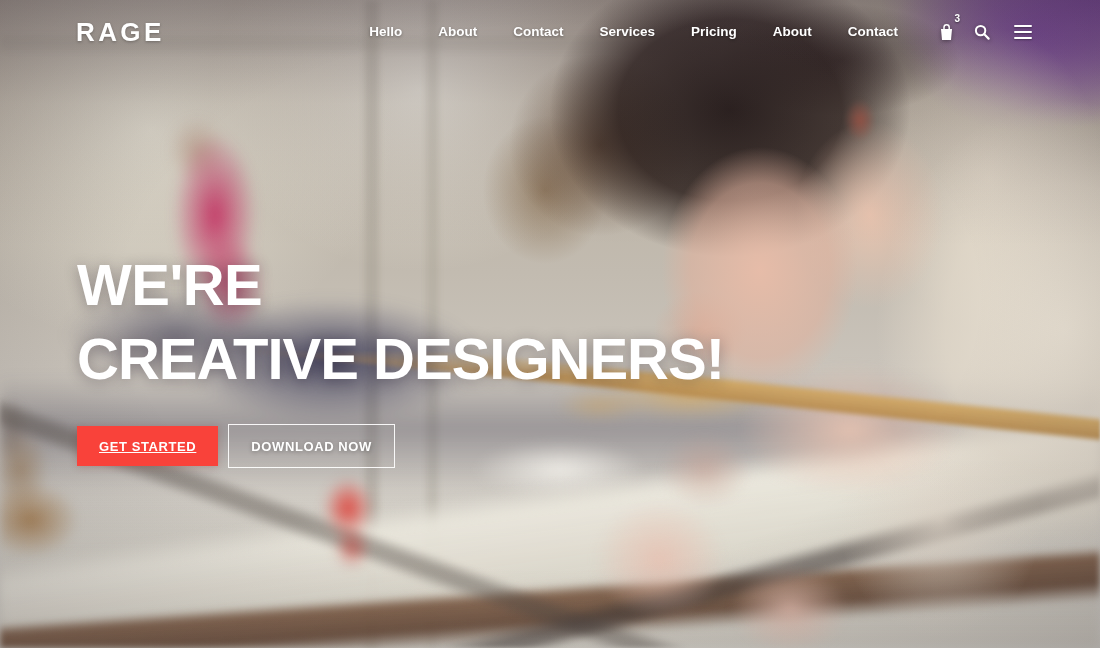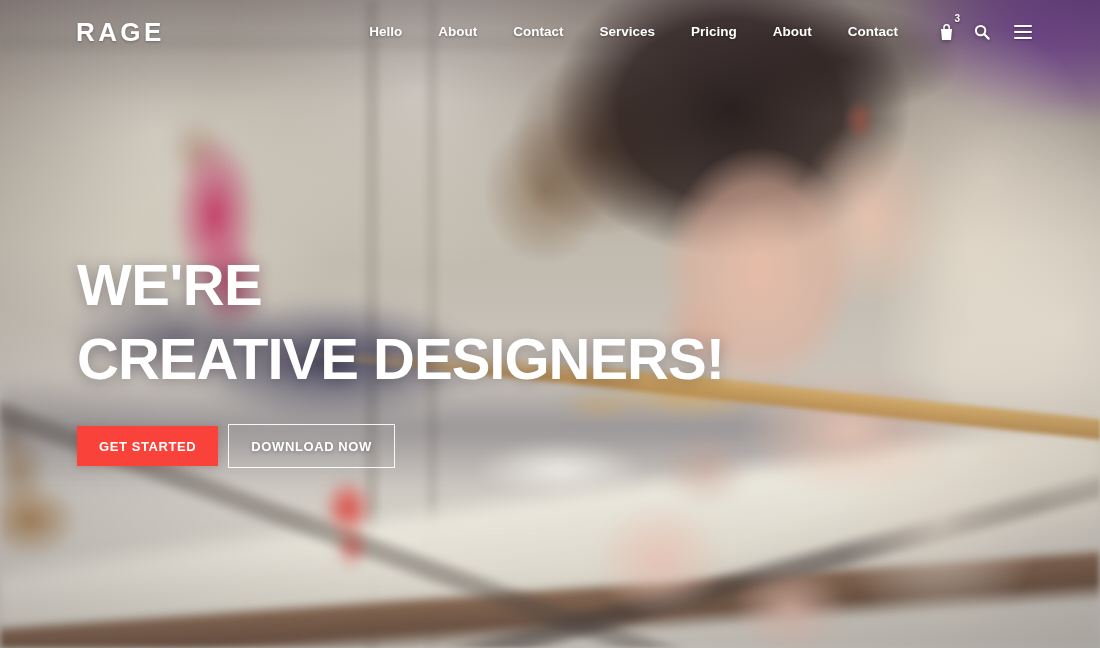--- a/index.html
+++ b/index.html
@@ -229,20 +229,21 @@
   #headline-2 { letter-spacing:-1px; }
 
   #hero-buttons { margin-top:28px; display:flex; align-items:center; gap:10px; }
   #btn-primary {
     background:#f9423a; color:#fff;
     font-size:13px; font-weight:bold; letter-spacing:.6px;
     padding:6px 22px; height:40px;
     display:flex; align-items:center; justify-content:center;
     border:none; cursor:pointer; text-transform:uppercase;
     box-shadow:0 1px 8px rgba(120,24,20,.22);
+    text-decoration:underline;
   }
   #btn-secondary {
     background:rgba(255,255,255,0.02); color:#fff;
     font-size:13px; font-weight:bold; letter-spacing:.6px;
     padding:0 22px; height:44px; min-width:150px;
     display:flex; align-items:center; justify-content:center;
     border:1.6px solid rgba(255,255,255,0.92); cursor:pointer;
     text-transform:uppercase;
     text-shadow:0 1px 4px rgba(0,0,0,.3);
   }

